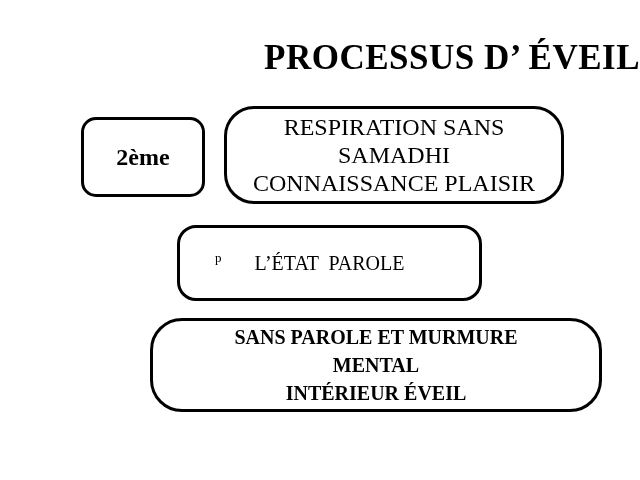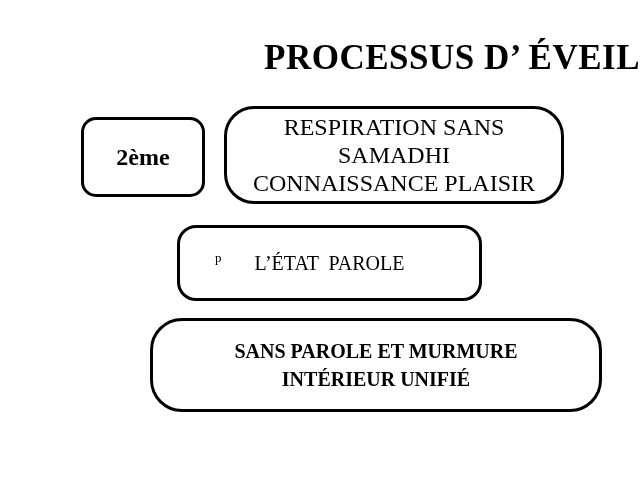--- a/index.html
+++ b/index.html
@@ -129,16 +129,17 @@
     <span class="line">CONNAISSANCE PLAISIR</span>
   </div>
 
   <div class="rbox" id="box-joy">
     <span class="line">L’ÉTAT  PAROLE</span>
     <span class="stray-glyph">p</span>
   </div>
 
   <div class="rbox" id="box-silence">
     <span class="line">SANS PAROLE ET MURMURE</span>
-    <span class="line">INTÉRIEUR UNIFIÉ</span>
+    <span class="line">MENTAL</span>
+    <span class="line">INTÉRIEUR ÉVEIL</span>
   </div>
 
 </div>
 
 </body></html>

